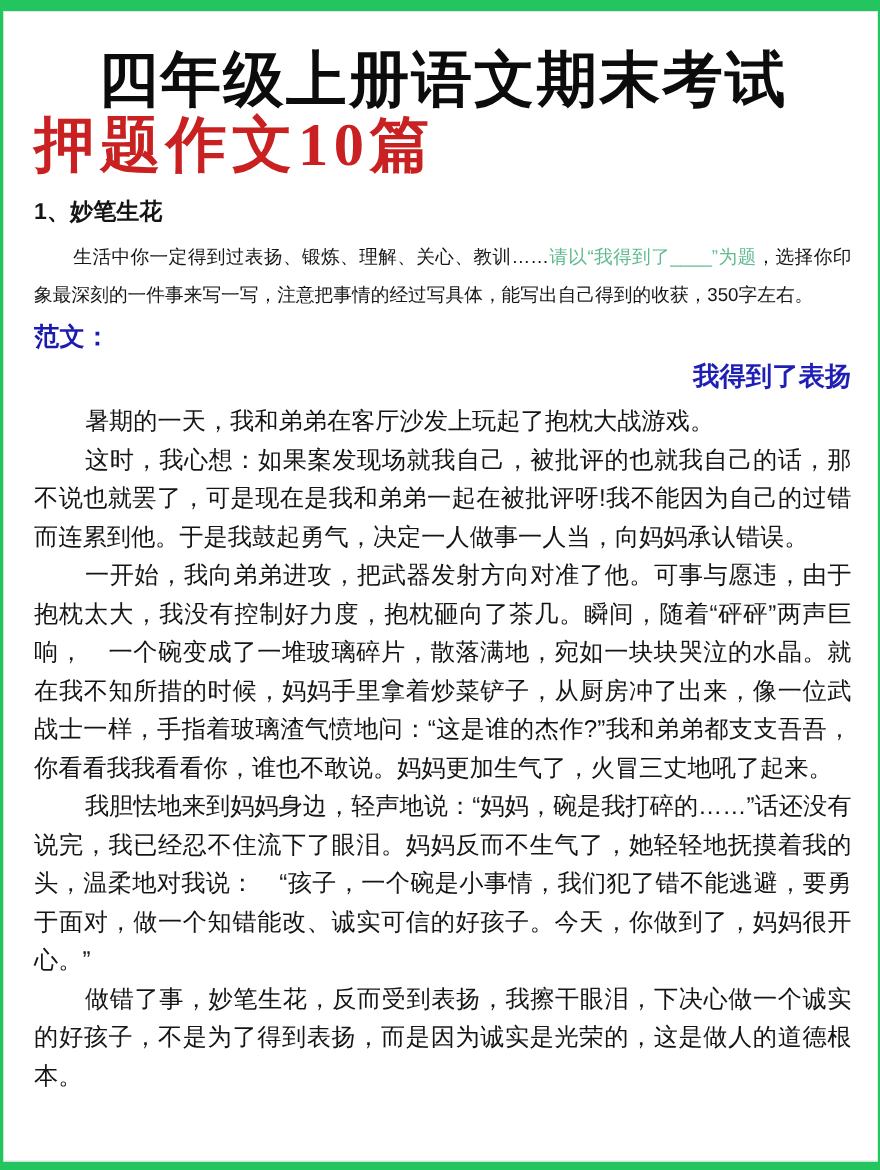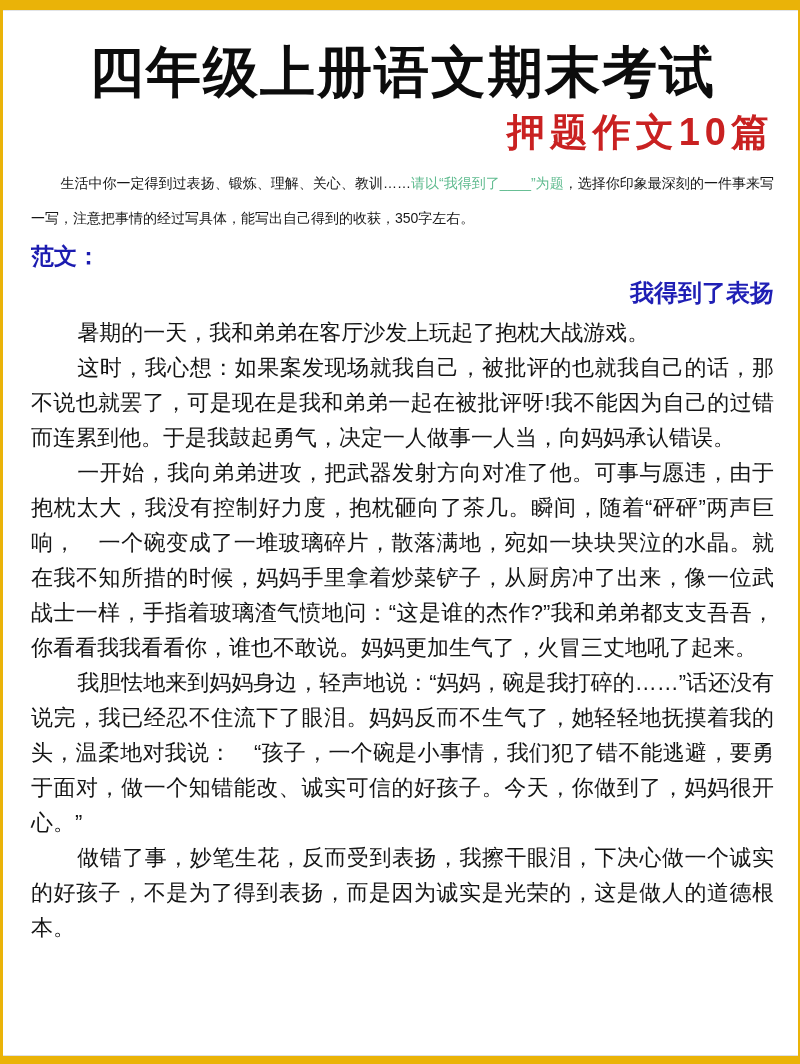--- a/index.html
+++ b/index.html
@@ -9,21 +9,21 @@
     width: 800px;
     height: 1064px;
     background: #eceef1;
     font-family: "Liberation Sans", "DejaVu Sans", sans-serif;
     overflow: hidden;
   }
   .frame {
     position: relative;
     width: 800px;
     height: 1064px;
-    background: #eab308;
+    background: #22c55e;
   }
   .page {
     position: absolute;
     left: 3px;
     top: 10px;
     width: 795px;
     height: 1046px;
     background: #ffffff;
     border-top: 1px solid #e2e4e7;
     border-bottom: 1px solid #dfe1e4;
@@ -33,38 +33,38 @@
     margin: 12px 0 0 0;
     text-align: center;
     font-size: 55px;
     line-height: 66px;
     font-weight: 900;
     letter-spacing: 2px;
     color: #0c0c0c;
   }
   .subtitle {
     margin: 2px 0 0 0;
-    text-align: right;
-    font-family: Liberation Sans, sans-serif;
-    font-size: 38px;
+    text-align: left;
+    font-family: Liberation Serif, serif;
+    font-size: 55px;
     line-height: 50px;
     font-weight: 700;
     letter-spacing: 5px;
     color: #c92121;
   }
   .section-heading {
     margin-top: 22px;
     font-size: 21px;
     line-height: 28px;
     font-weight: 700;
     color: #141414;
   }
   .prompt {
     margin: 9px 0 0 0;
-    font-size: 14px;
+    font-size: 17px;
     line-height: 35px;
     font-weight: 500;
     text-indent: 2.1em;
     text-align: justify;
     color: #161616;
   }
   .highlight-green { color: #5fbb8f; }
   .model-essay-label {
     margin-top: 4px;
     font-size: 23px;
@@ -93,20 +93,21 @@
 </head>
 <body>
 
 <div class="frame">
   <div class="page">
 
     <h1 class="main-title">四年级上册语文期末考试</h1>
 
     <h2 class="subtitle">押题作文10篇</h2>
 
+    <div class="section-heading">1、妙笔生花</div>
 
     <p class="prompt"><span>生活中你一定得到过表扬、锻炼、理解、关心、教训……</span><span class="highlight-green">请以“我得到了____”为题</span><span>，选择你印象最深刻的一件事来写一写，注意把事情的经过写具体，能写出自己得到的收获，350字左右。</span></p>
 
     <div class="model-essay-label">范文：</div>
 
     <div class="essay-title">我得到了表扬</div>
 
     <p class="essay-paragraph">暑期的一天，我和弟弟在客厅沙发上玩起了抱枕大战游戏。</p>
 
     <p class="essay-paragraph">这时，我心想：如果案发现场就我自己，被批评的也就我自己的话，那不说也就罢了，可是现在是我和弟弟一起在被批评呀!我不能因为自己的过错而连累到他。于是我鼓起勇气，决定一人做事一人当，向妈妈承认错误。</p>

